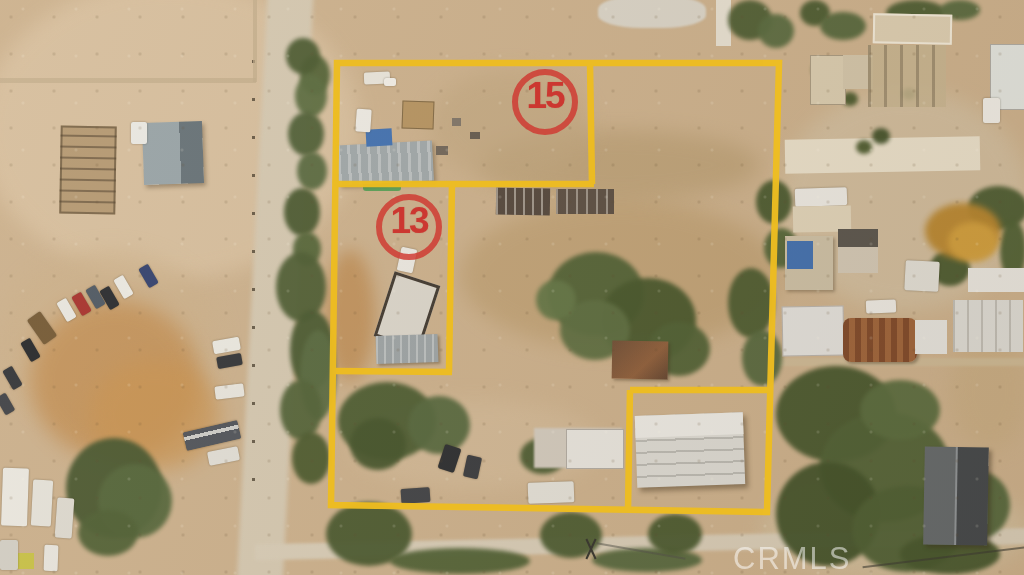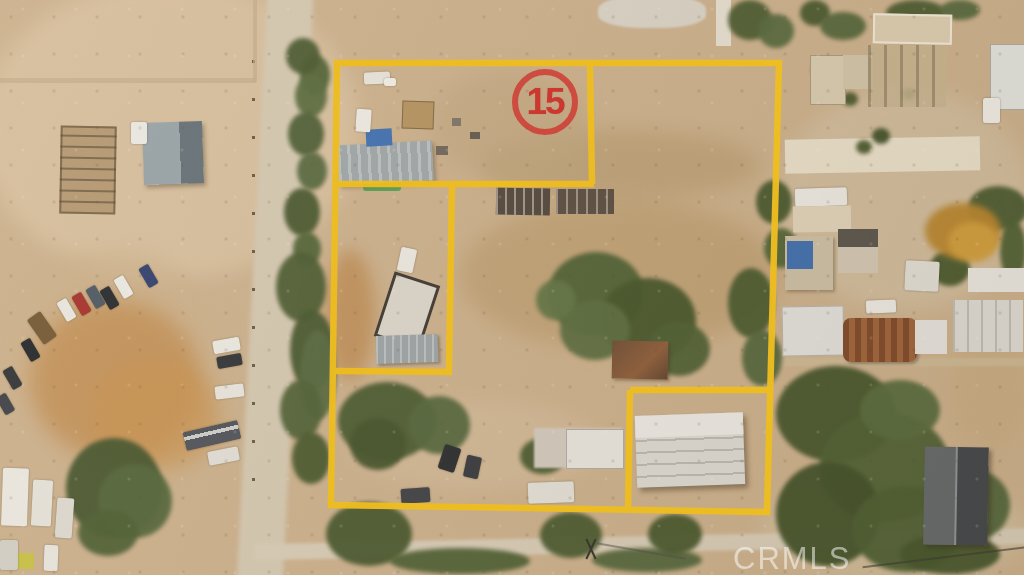--- a/index.html
+++ b/index.html
@@ -13,21 +13,21 @@
   .speck1{position:absolute;inset:0;pointer-events:none;opacity:.8;
     background-image:radial-gradient(circle 1.4px at 11px 17px, rgba(88,66,38,.28), transparent 2.4px);
     background-size:43px 37px;}
   .speck2{position:absolute;inset:0;pointer-events:none;opacity:.7;
     background-image:radial-gradient(circle 1.2px at 23px 9px, rgba(255,250,235,.30), transparent 2.2px);
     background-size:53px 47px;}
   .tone{position:absolute;inset:0;pointer-events:none;
     background:linear-gradient(115deg, rgba(255,240,210,.10), rgba(120,90,50,.10));}
   .parcel-label{position:absolute;box-sizing:border-box;width:66px;height:66px;
     border:6px solid rgba(207,55,48,.82);border-radius:50%;
-    display:flex;align-items:center;justify-content:center;
+    display:flex;align-items:flex-start;justify-content:center;
     color:rgba(205,50,44,.92);font-weight:bold;font-size:37px;letter-spacing:-2px;
     text-shadow:0 0 1px rgba(180,40,35,.4);}
   .wm{position:absolute;left:733px;top:541px;font-size:31px;letter-spacing:2px;
       color:rgba(255,255,255,.52);font-weight:normal;}
   svg.bounds{position:absolute;left:0;top:0;pointer-events:none;}
 </style>
 </head>
 <body>
 
 <div class="screen">
@@ -212,16 +212,19 @@
       <path d="M452,184 L449,372"></path>
       <path d="M333,371 L452,372"></path>
       <path d="M630,390 L769,390"></path>
       <path d="M630,390 L628,510"></path>
     </g>
   </svg>
 
   <div class="parcel-label" style="left:512px;top:69px">
     <span>15</span>
   </div>
+  <div class="parcel-label" style="left:376px;top:194px">
+    <span>13</span>
+  </div>
 
   <div class="wm">CRMLS</div>
 
 </div>
 
 </body></html>

